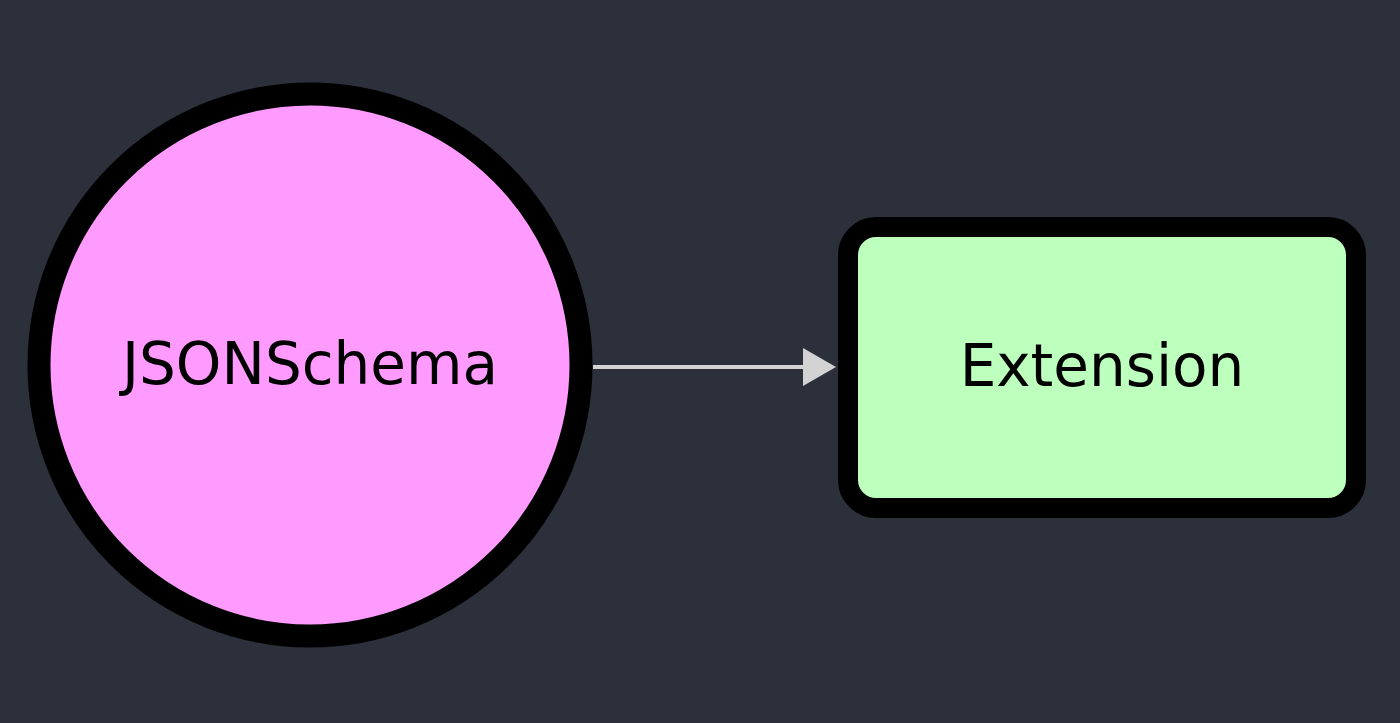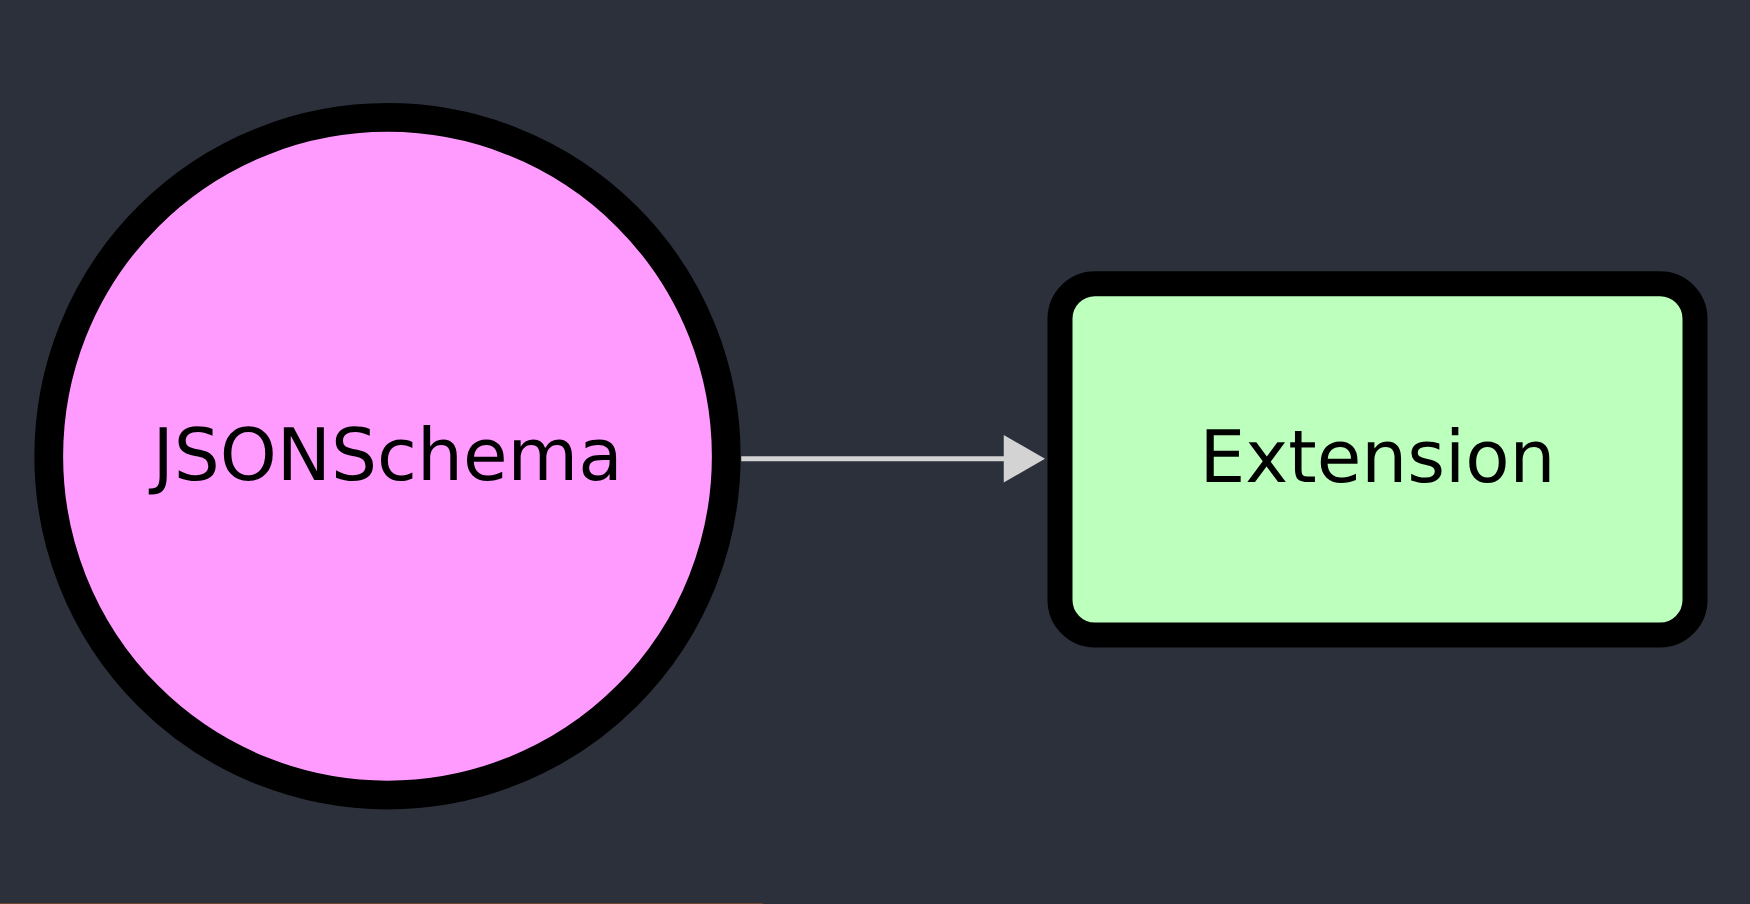--- a/index.html
+++ b/index.html
@@ -10,21 +10,21 @@
   body {
     width: 1400px;
     height: 723px;
     overflow: hidden;
     font-family: "DejaVu Sans", "Liberation Sans", sans-serif;
   }
   #diagram-root {
     position: relative;
     width: 1400px;
     height: 723px;
-    background: #f97316;
+    background: #bef264;
   }
   #diagram-svg {
     position: absolute;
     top: 0;
     left: 0;
     width: 1400px;
     height: 723px;
     display: block;
   }
   .node-label {

